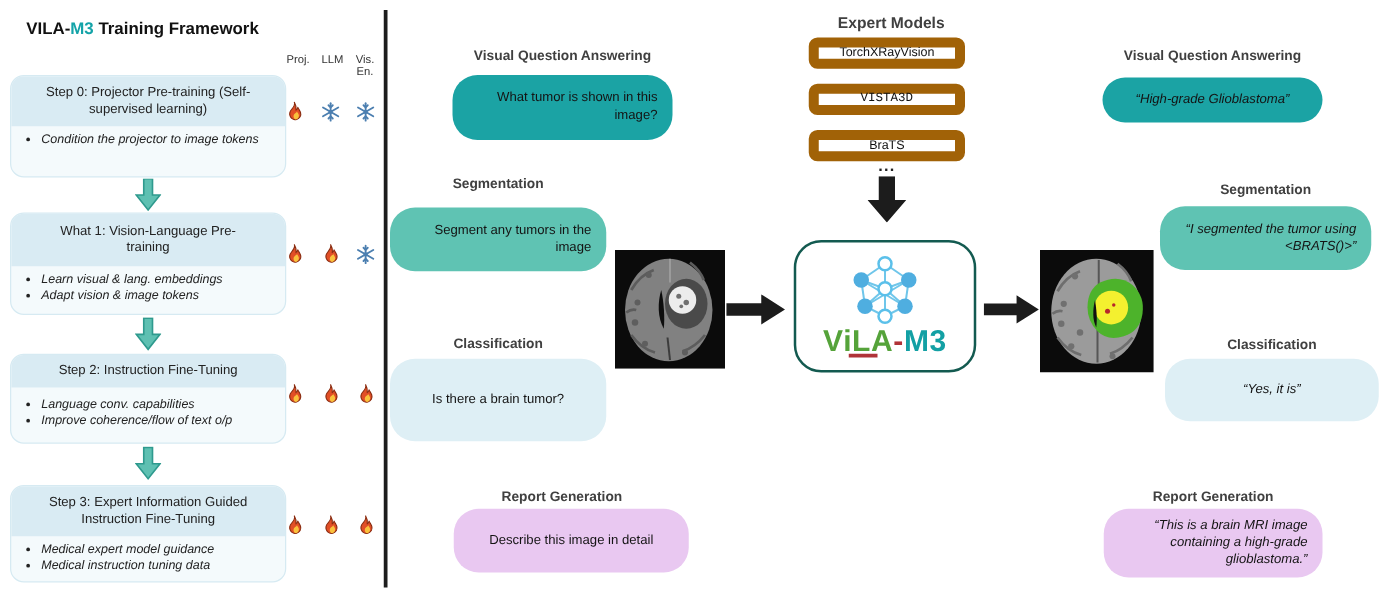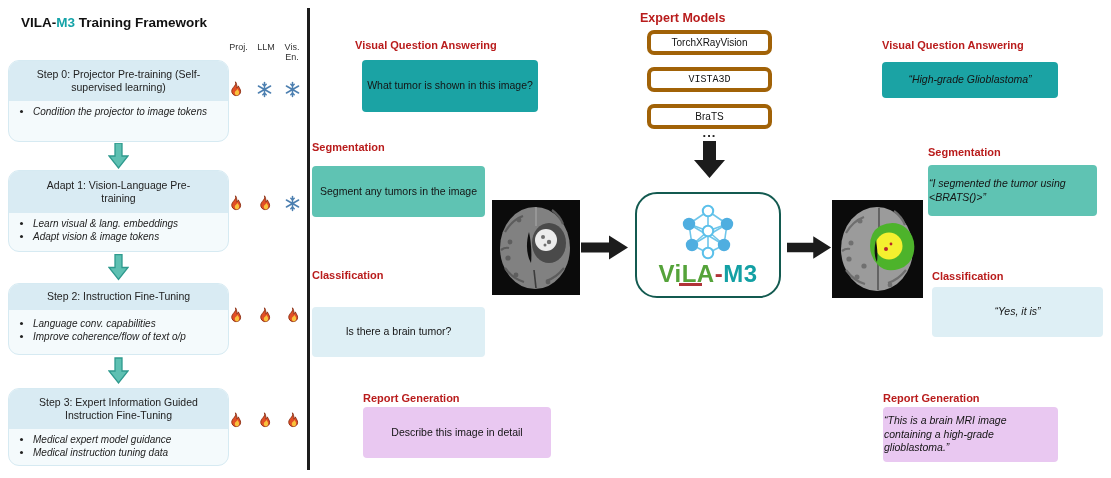--- a/index.html
+++ b/index.html
@@ -15,30 +15,30 @@
   .col-head { font-size:9px; line-height:1.15; text-align:center; color:#333; }
   .step { left:8px; width:221px; border-radius:11px; overflow:hidden; background:#F4FAFC; border:1px solid #D6EAF2; }
   .step-title { background:#D9EBF3; font-size:10.5px; line-height:1.25; color:#222; display:flex; align-items:center; justify-content:center; text-align:center; padding:2px 8px; box-sizing:border-box; }
   .step-bullets { margin:4px 6px 0 24px; padding:0; font-style:italic; font-size:10px; line-height:1.3; color:#222; }
   .step-bullets li { margin:0; }
   .icon-row { left:227px; width:74px; display:flex; justify-content:space-between; align-items:center; }
   .icon-row svg { display:block; }
   .divider { left:307px; top:8px; width:3px; height:462px; background:#1d1d1d; }
 
   
-  .hdr { font-weight:bold; font-size:11px; color:#b91c1c; line-height:1.15; }
-  .bubble { border-radius:4px; display:flex; align-items:center; justify-content:center; text-align:left; font-size:10.5px; line-height:1.3; color:#141414; padding:4px 1px; }
+  .hdr { font-weight:bold; font-size:11px; text-align:center; color:#404040; line-height:1.15; }
+  .bubble { border-radius:20px; display:flex; align-items:center; justify-content:center; text-align:right; font-size:10.5px; line-height:1.3; color:#141414; padding:4px 12px; }
   .teal    { background:#1BA3A4; }
   .mteal   { background:#5FC3B3; }
   .lblue   { background:#DEEFF5; }
   .lpurple { background:#E9C8F1; }
   .resp { font-style:italic; }
 
   
-  .expert-box { left:647px; width:125px; height:25px; border:4px solid #a16207; border-radius:7px; background:#fff; display:flex; align-items:center; justify-content:center; font-size:10px; color:#111; }
+  .expert-box { left:647px; width:125px; height:25px; border:8px solid #a16207; border-radius:7px; background:#fff; display:flex; align-items:center; justify-content:center; font-size:10px; color:#111; }
   .ellipsis { left:647px; width:125px; text-align:center; font-weight:bold; font-size:13px; letter-spacing:1px; line-height:1; color:#222; }
 
   
   .vila-box { left:635px; top:192px; width:146px; height:106px; border:2px solid #135A50; border-radius:22px; background:#fff; display:flex; flex-direction:column; align-items:center; justify-content:center; }
   .vila-logo { font-weight:bold; font-size:24px; letter-spacing:0.5px; line-height:1; margin-top:2px; }
   .lg-green { color:#55A33A; position:relative; }
   .lg-green::after { content:""; position:absolute; left:36%; bottom:1px; width:42%; height:3px; background:#B03338; }
   .lg-red { color:#B03338; }
   .lg-teal { color:#13A0A4; }
 </style>
@@ -91,21 +91,21 @@
           </g>
           <circle cx="8.5" cy="8.5" r="1.7" fill="#4C7FB0"></circle>
         </svg>
       </span>
 </div>
   <svg class="abs" style="left:108px;top:143px;" width="21" height="26" viewBox="0 0 21 26">
       <polygon points="7,0 14,0 14,13 20,13 10.5,25 1,13 7,13" fill="#5EC0B2" stroke="#2F9A8E" stroke-width="1.3"></polygon>
     </svg>
 
   <div class="abs step" style="top:170px;height:82px;">
-    <div class="step-title" style="height:42px;padding:2px 26px;">Adapt 1: Vision-Language Pre-training</div>
+    <div class="step-title" style="height:42px;padding:2px 26px;">What 1: Vision-Language Pre-training</div>
     <ul class="step-bullets">
       <li>Learn visual &amp; lang. embeddings</li>
       <li>Adapt vision &amp; image tokens</li>
     </ul>
   </div>
   <div class="abs icon-row" style="top:195px;">
   <span class="icon">
         <svg width="17" height="17" viewBox="0 0 17 17">
           <path d="M8.5 0.8 C9.3 3.2 7.9 4.7 6.4 6.4 C4.9 8.1 4.3 10 5.1 11.9 C6 14 8.2 15 10.3 14.5 C12.8 13.9 14.2 11.5 13.4 9 C12.9 7.4 11.9 6.4 11.3 4.9 C11 5.9 10.5 6.6 9.8 7.1 C10.1 4.9 9.6 2.6 8.5 0.8 Z" fill="#E14F26" stroke="#8A2C10" stroke-width="0.9" stroke-linejoin="round"></path>
           <path d="M9.7 14.6 C11.3 14.2 12.3 12.8 12.1 11.2 C11.9 9.9 11 9.2 10.6 8.1 C10.2 8.9 9.4 9.3 8.7 9.9 C7.9 10.6 7.6 11.7 8 12.9 C8.3 13.8 8.9 14.4 9.7 14.6 Z" fill="#F9C23C"></path>
@@ -201,21 +201,21 @@
 
   <div class="abs divider"></div>
 
   <div class="abs hdr" style="left:355px;top:39px;width:190px;">Visual Question Answering</div>
   <div class="abs bubble teal" style="left:362px;top:60px;width:176px;height:52px;">What tumor is shown in this image?</div>
 
   <div class="abs hdr" style="left:312px;top:141px;width:173px;">Segmentation</div>
   <div class="abs bubble mteal" style="left:312px;top:166px;width:173px;height:51px;">Segment any tumors in the image</div>
 
   <div class="abs hdr" style="left:312px;top:269px;width:173px;">Classification</div>
-  <div class="abs bubble lblue" style="left:312px;top:287px;width:173px;height:50px;margin-top:20px;">Is there a brain tumor?</div>
+  <div class="abs bubble lblue" style="left:312px;top:287px;width:173px;height:66px;">Is there a brain tumor?</div>
 
   <div class="abs hdr" style="left:363px;top:392px;width:173px;">Report Generation</div>
   <div class="abs bubble lpurple" style="left:363px;top:407px;width:188px;height:51px;">Describe this image in detail</div>
 
   <svg class="abs" style="left:492px;top:200px;" width="88" height="95" viewBox="0 0 88 95">
     <rect width="88" height="95" fill="#0b0b0b"></rect>
     <ellipse cx="43" cy="48" rx="35" ry="41" fill="#818181"></ellipse>
     <path d="M13 32 q7 -12 18 -16 M9 50 q4 -3 8 -2 M13 68 q8 11 19 14 M72 68 q-8 10 -18 13 M60 10 q8 6 11 14" stroke="#5c5c5c" stroke-width="2.2" fill="none"></path>
     <circle cx="18" cy="42" r="2.4" fill="#5e5e5e"></circle>
       <circle cx="16" cy="58" r="2.6" fill="#5e5e5e"></circle>

